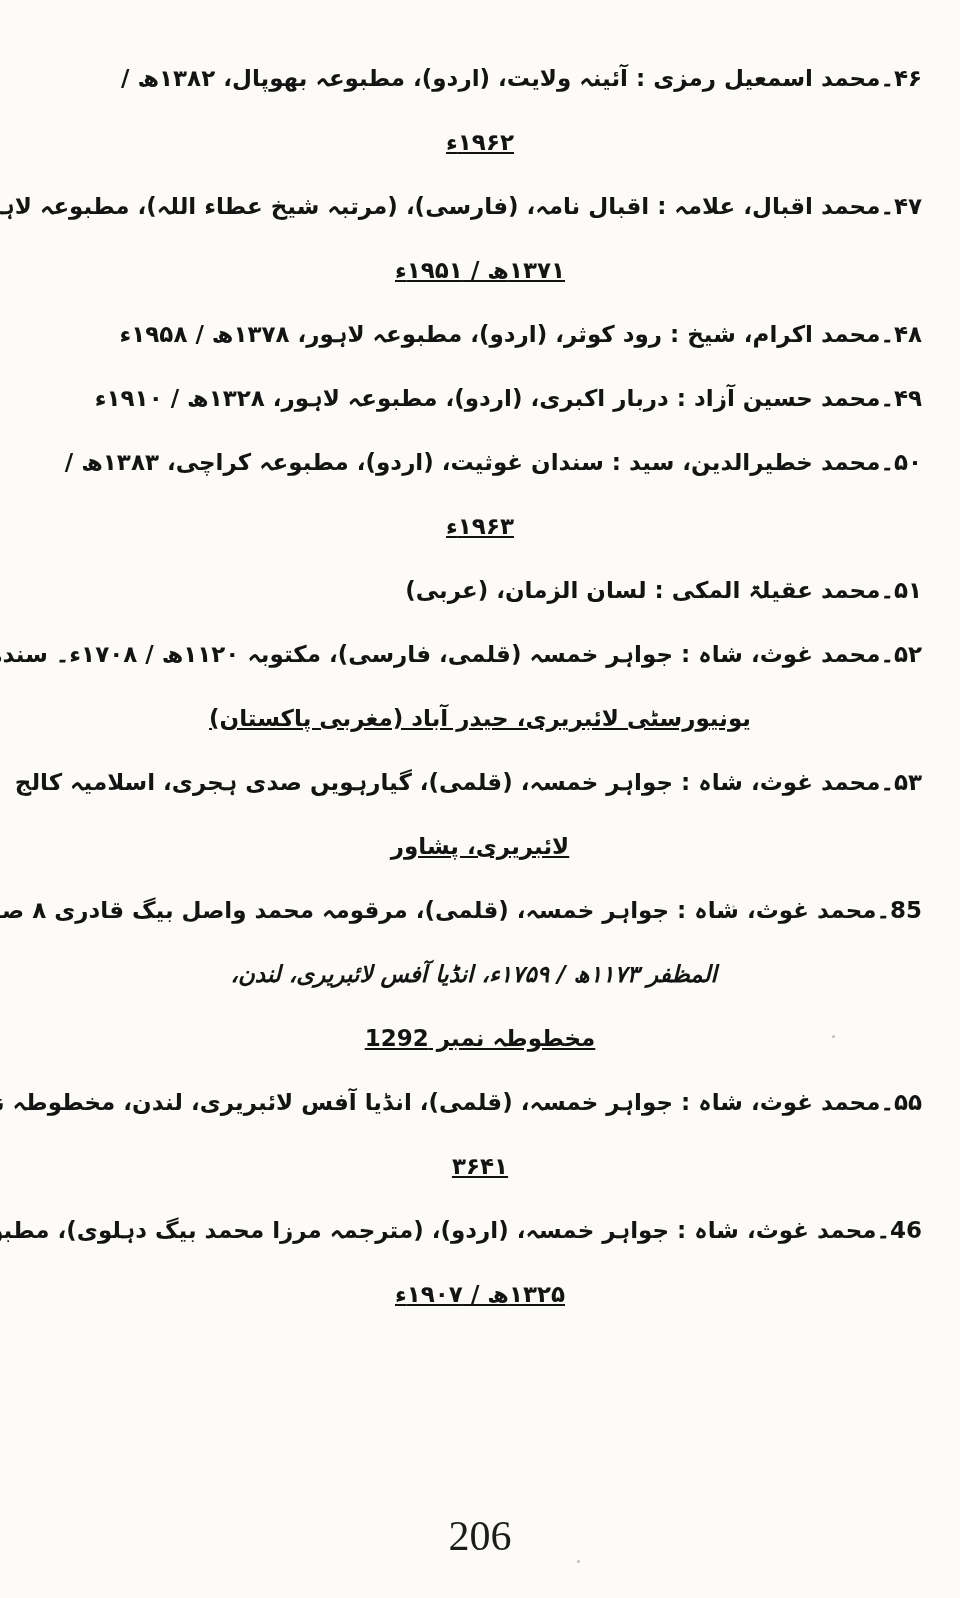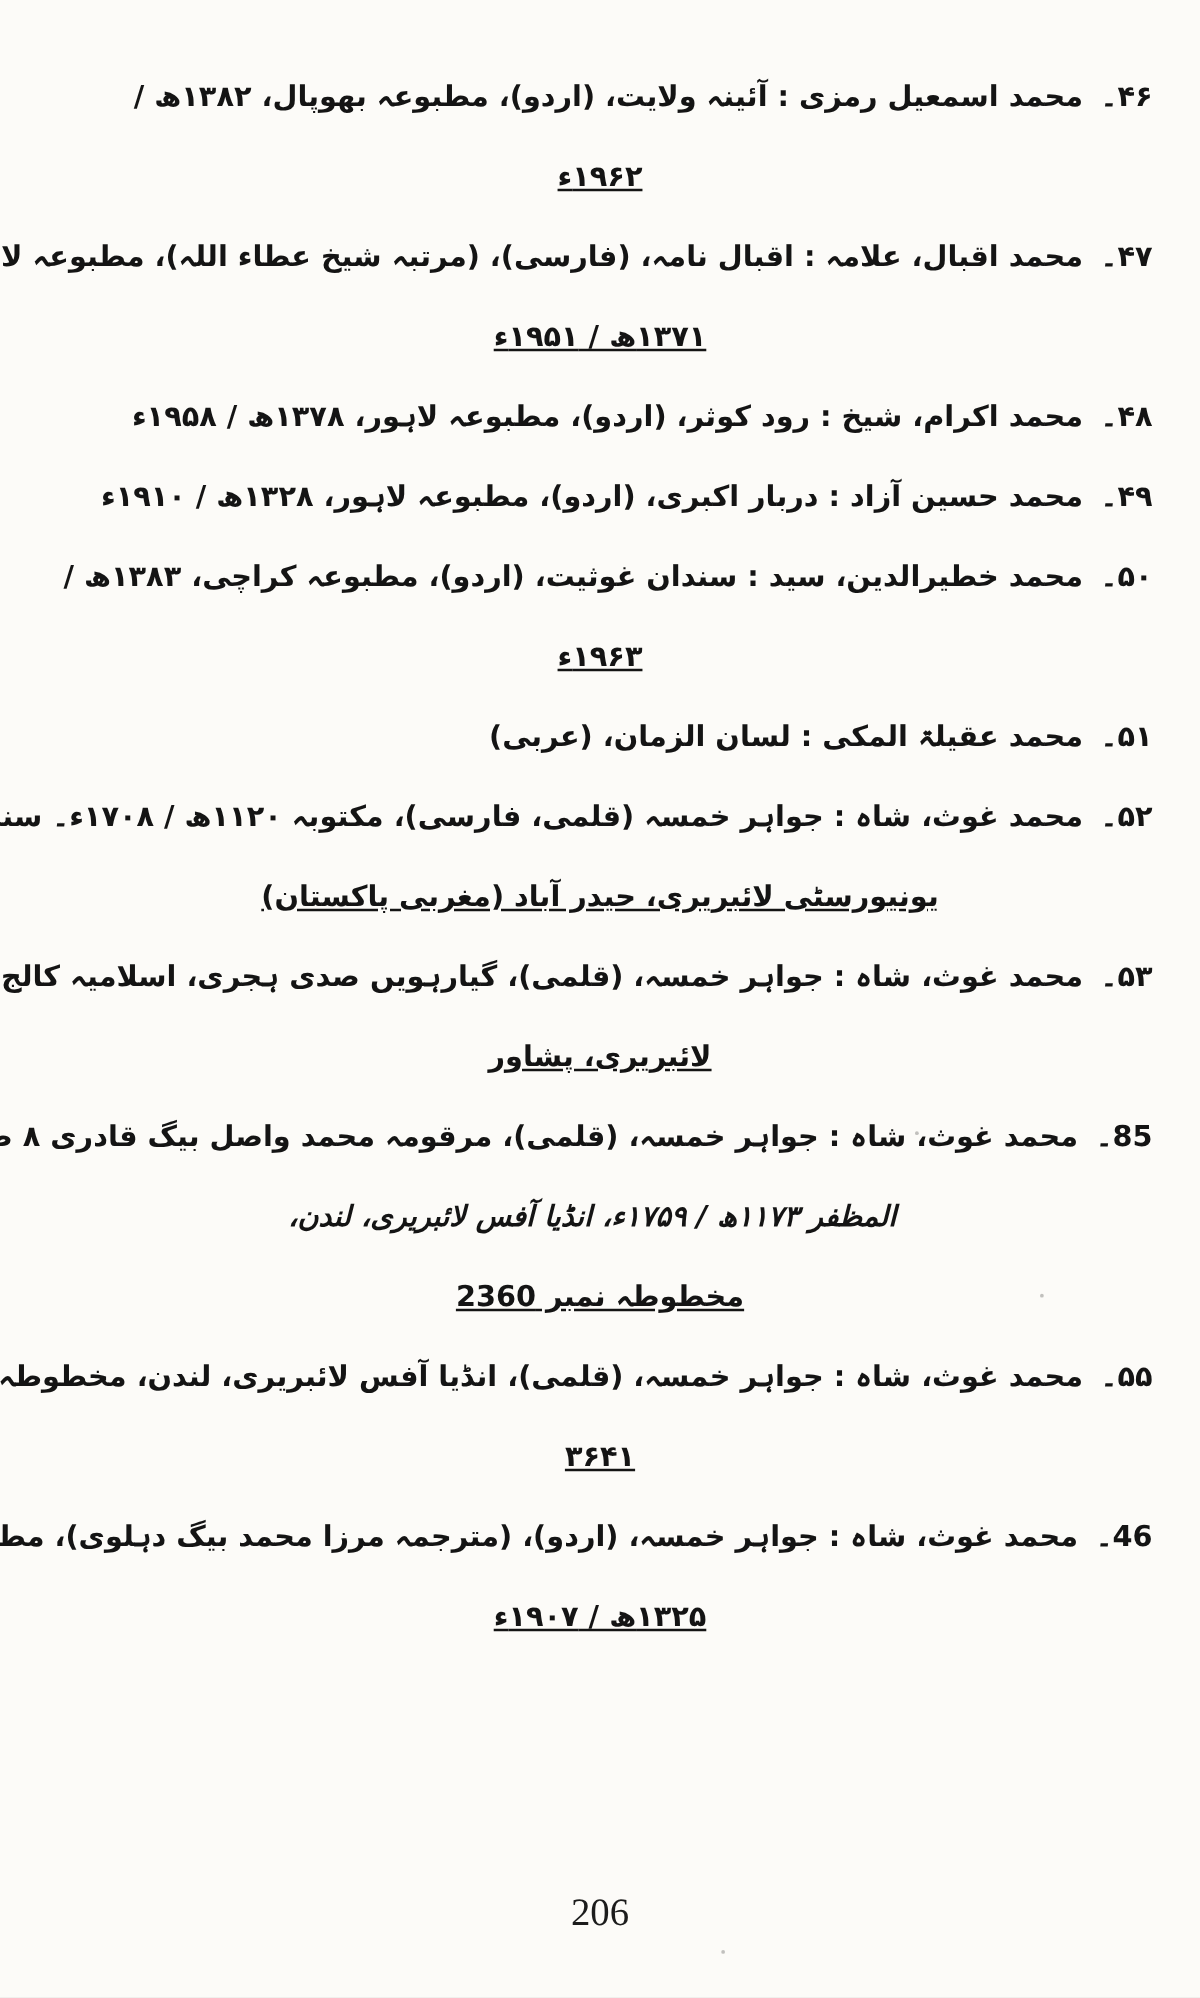--- a/index.html
+++ b/index.html
@@ -27,35 +27,34 @@
     min-height: 64px;
     font-size: 23px;
     line-height: 1.25;
     white-space: nowrap;
     direction: rtl;
   }
   .line.first { justify-content: flex-start; } 
   .line.center { justify-content: center; text-decoration: underline; }
   .line.indent-right { justify-content: flex-start; padding-right: 205px; font-style: italic; }
   .num {
-    margin-left: 14px;
     flex: 0 0 auto;
   }
   .txt { flex: 0 1 auto; }
   
   .line, .num, .txt { font-weight: 600; }
   .page-number {
     position: absolute;
     top: 1512px;
     left: 0;
     width: 100%;
     text-align: center;
     direction: ltr;
     font-family: "Liberation Serif", serif;
-    font-size: 31px;
+    font-size: 42px;
     font-weight: 400;
     color: #1c1c1c;
   }
   
   .speck {
     position: absolute;
     background: #9a9a96;
     border-radius: 50%;
     width: 3px; height: 3px;
     opacity: .6;
@@ -129,21 +128,21 @@
     </div>
     <div class="line center">لائبریری، پشاور</div>
   </div>
 
   <div class="entry">
     <div class="line first">
       <span class="num">85۔</span>
       <span class="txt">محمد غوث، شاہ : جواہر خمسہ، (قلمی)، مرقومہ محمد واصل بیگ قادری ۸ صفر</span>
     </div>
     <div class="line indent-right">المظفر ۱۱۷۳ھ / ۱۷۵۹ء، انڈیا آفس لائبریری، لندن،</div>
-    <div class="line center">مخطوطہ نمبر 2360</div>
+    <div class="line center">مخطوطہ نمبر 1292</div>
   </div>
 
   <div class="entry">
     <div class="line first">
       <span class="num">۵۵۔</span>
       <span class="txt">محمد غوث، شاہ : جواہر خمسہ، (قلمی)، انڈیا آفس لائبریری، لندن، مخطوطہ نمبر</span>
     </div>
     <div class="line center">۳۶۴۱</div>
   </div>
 

